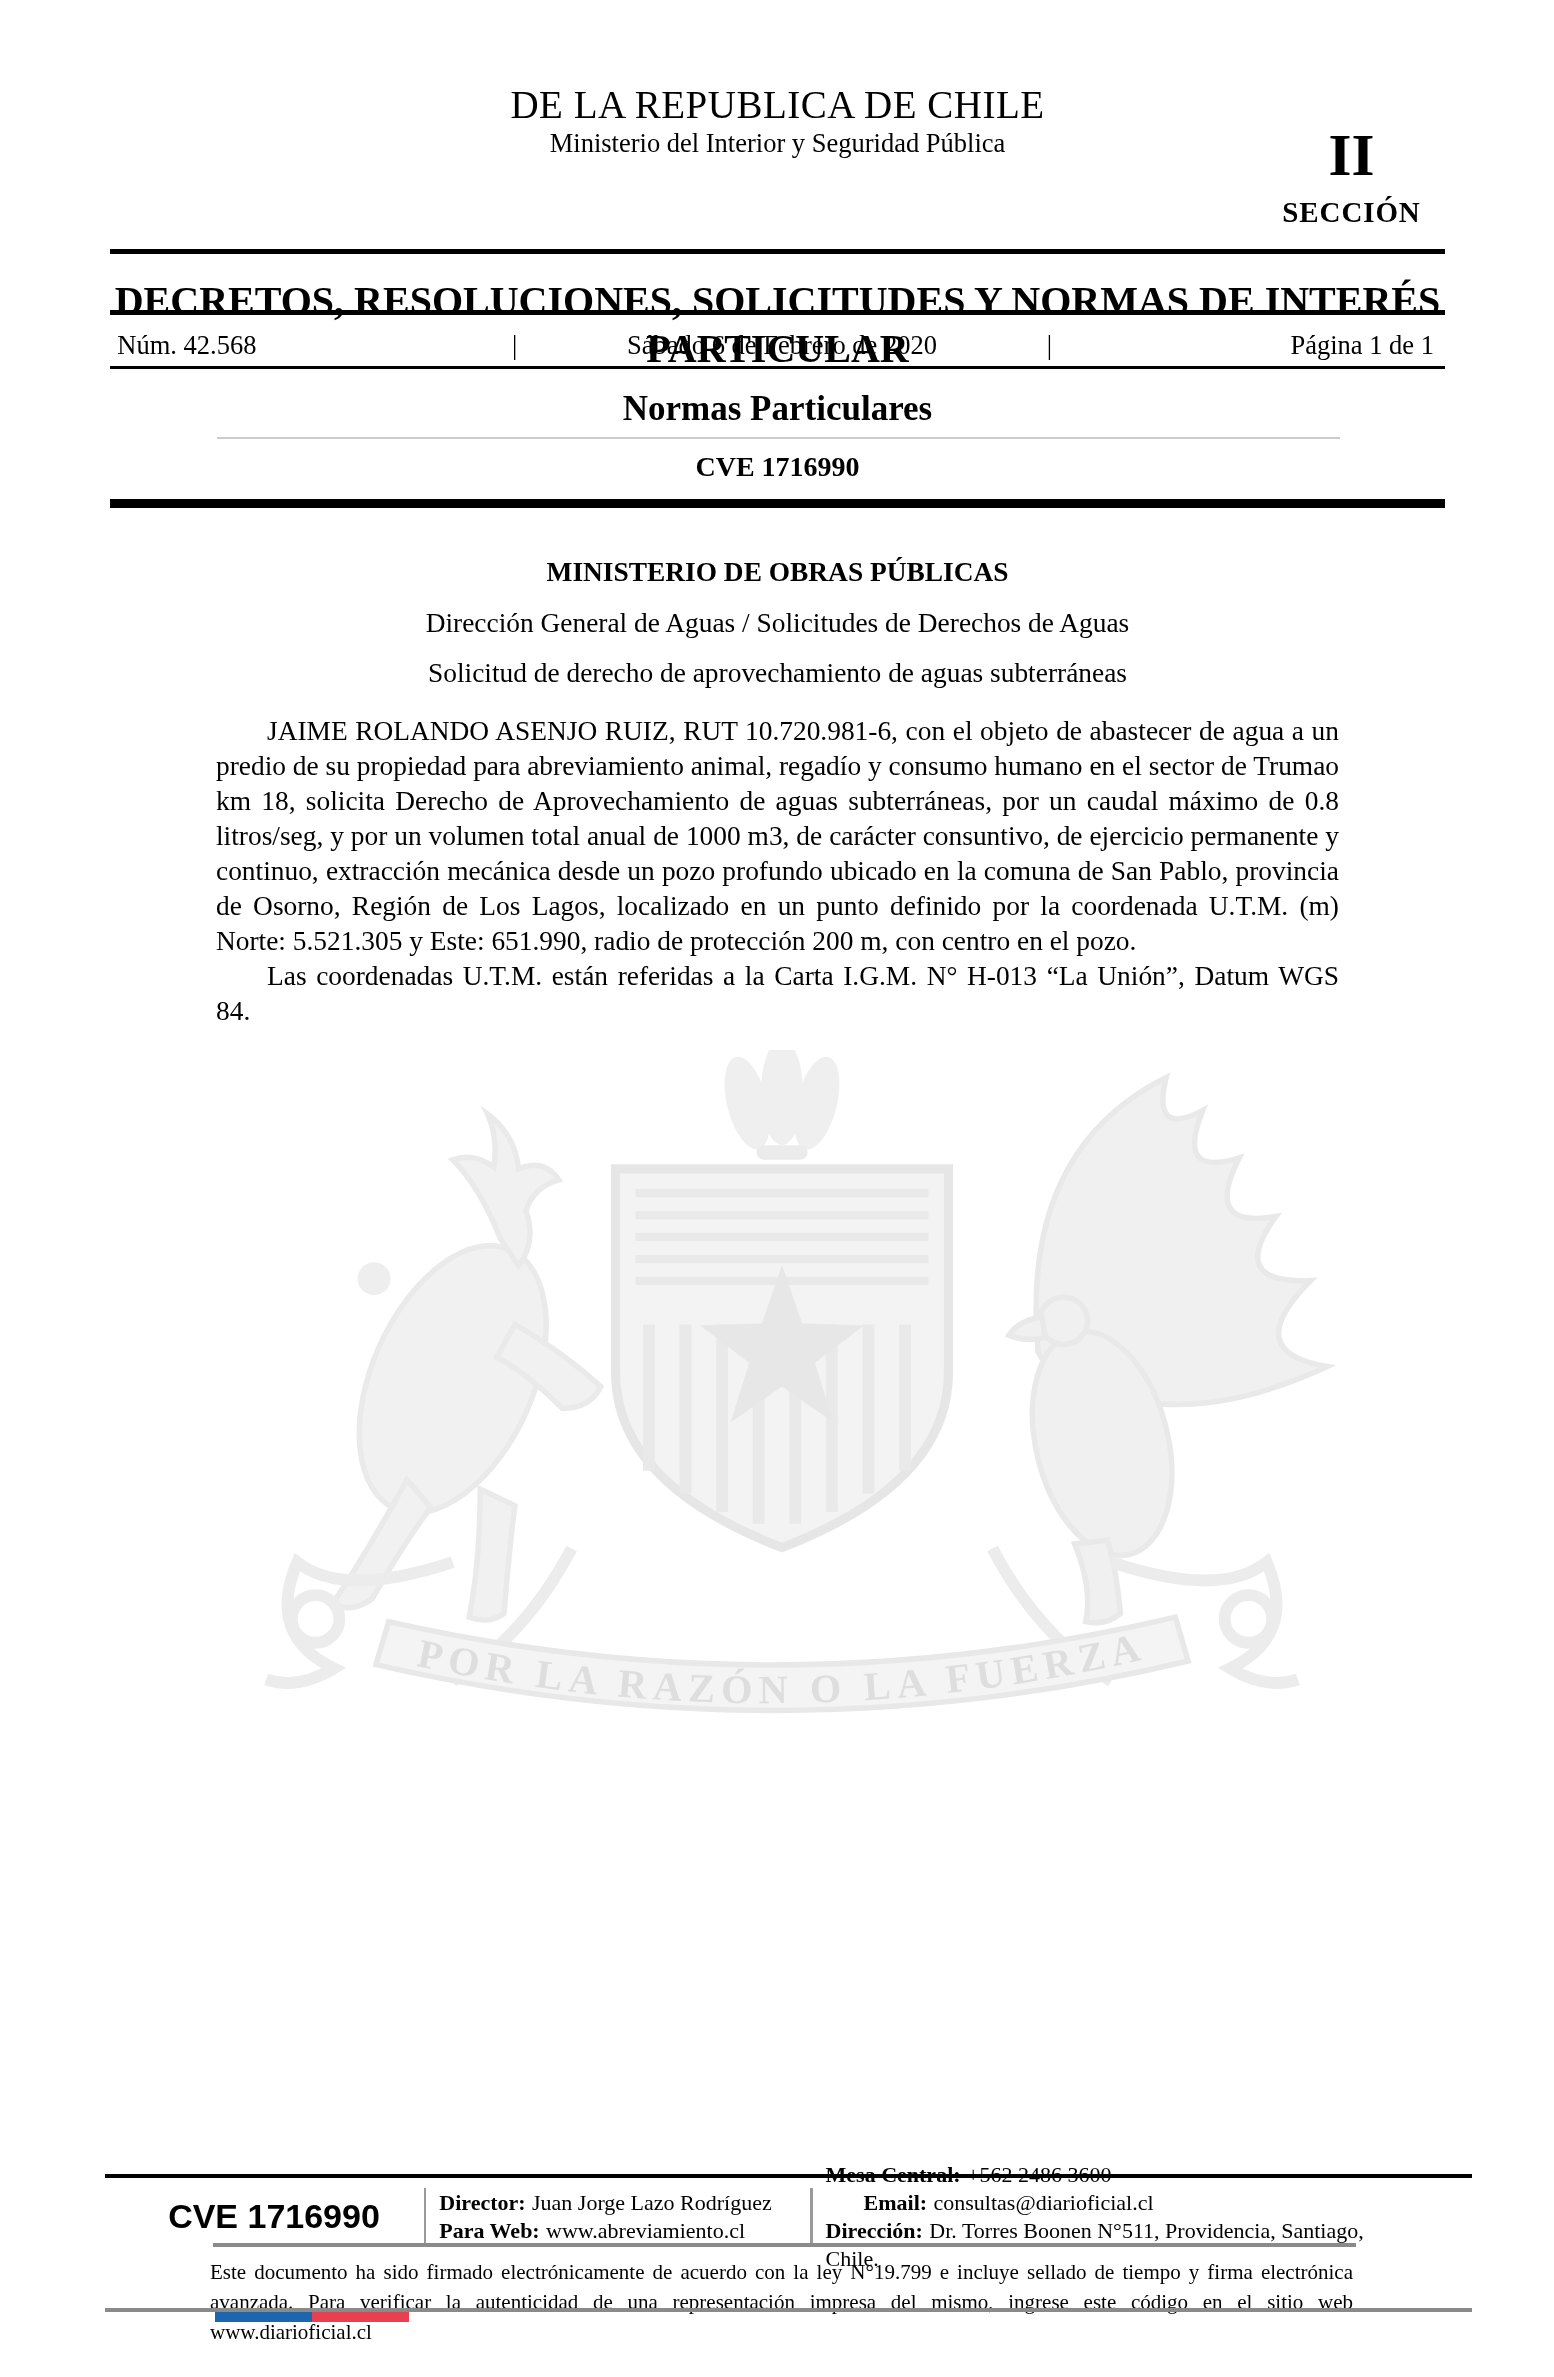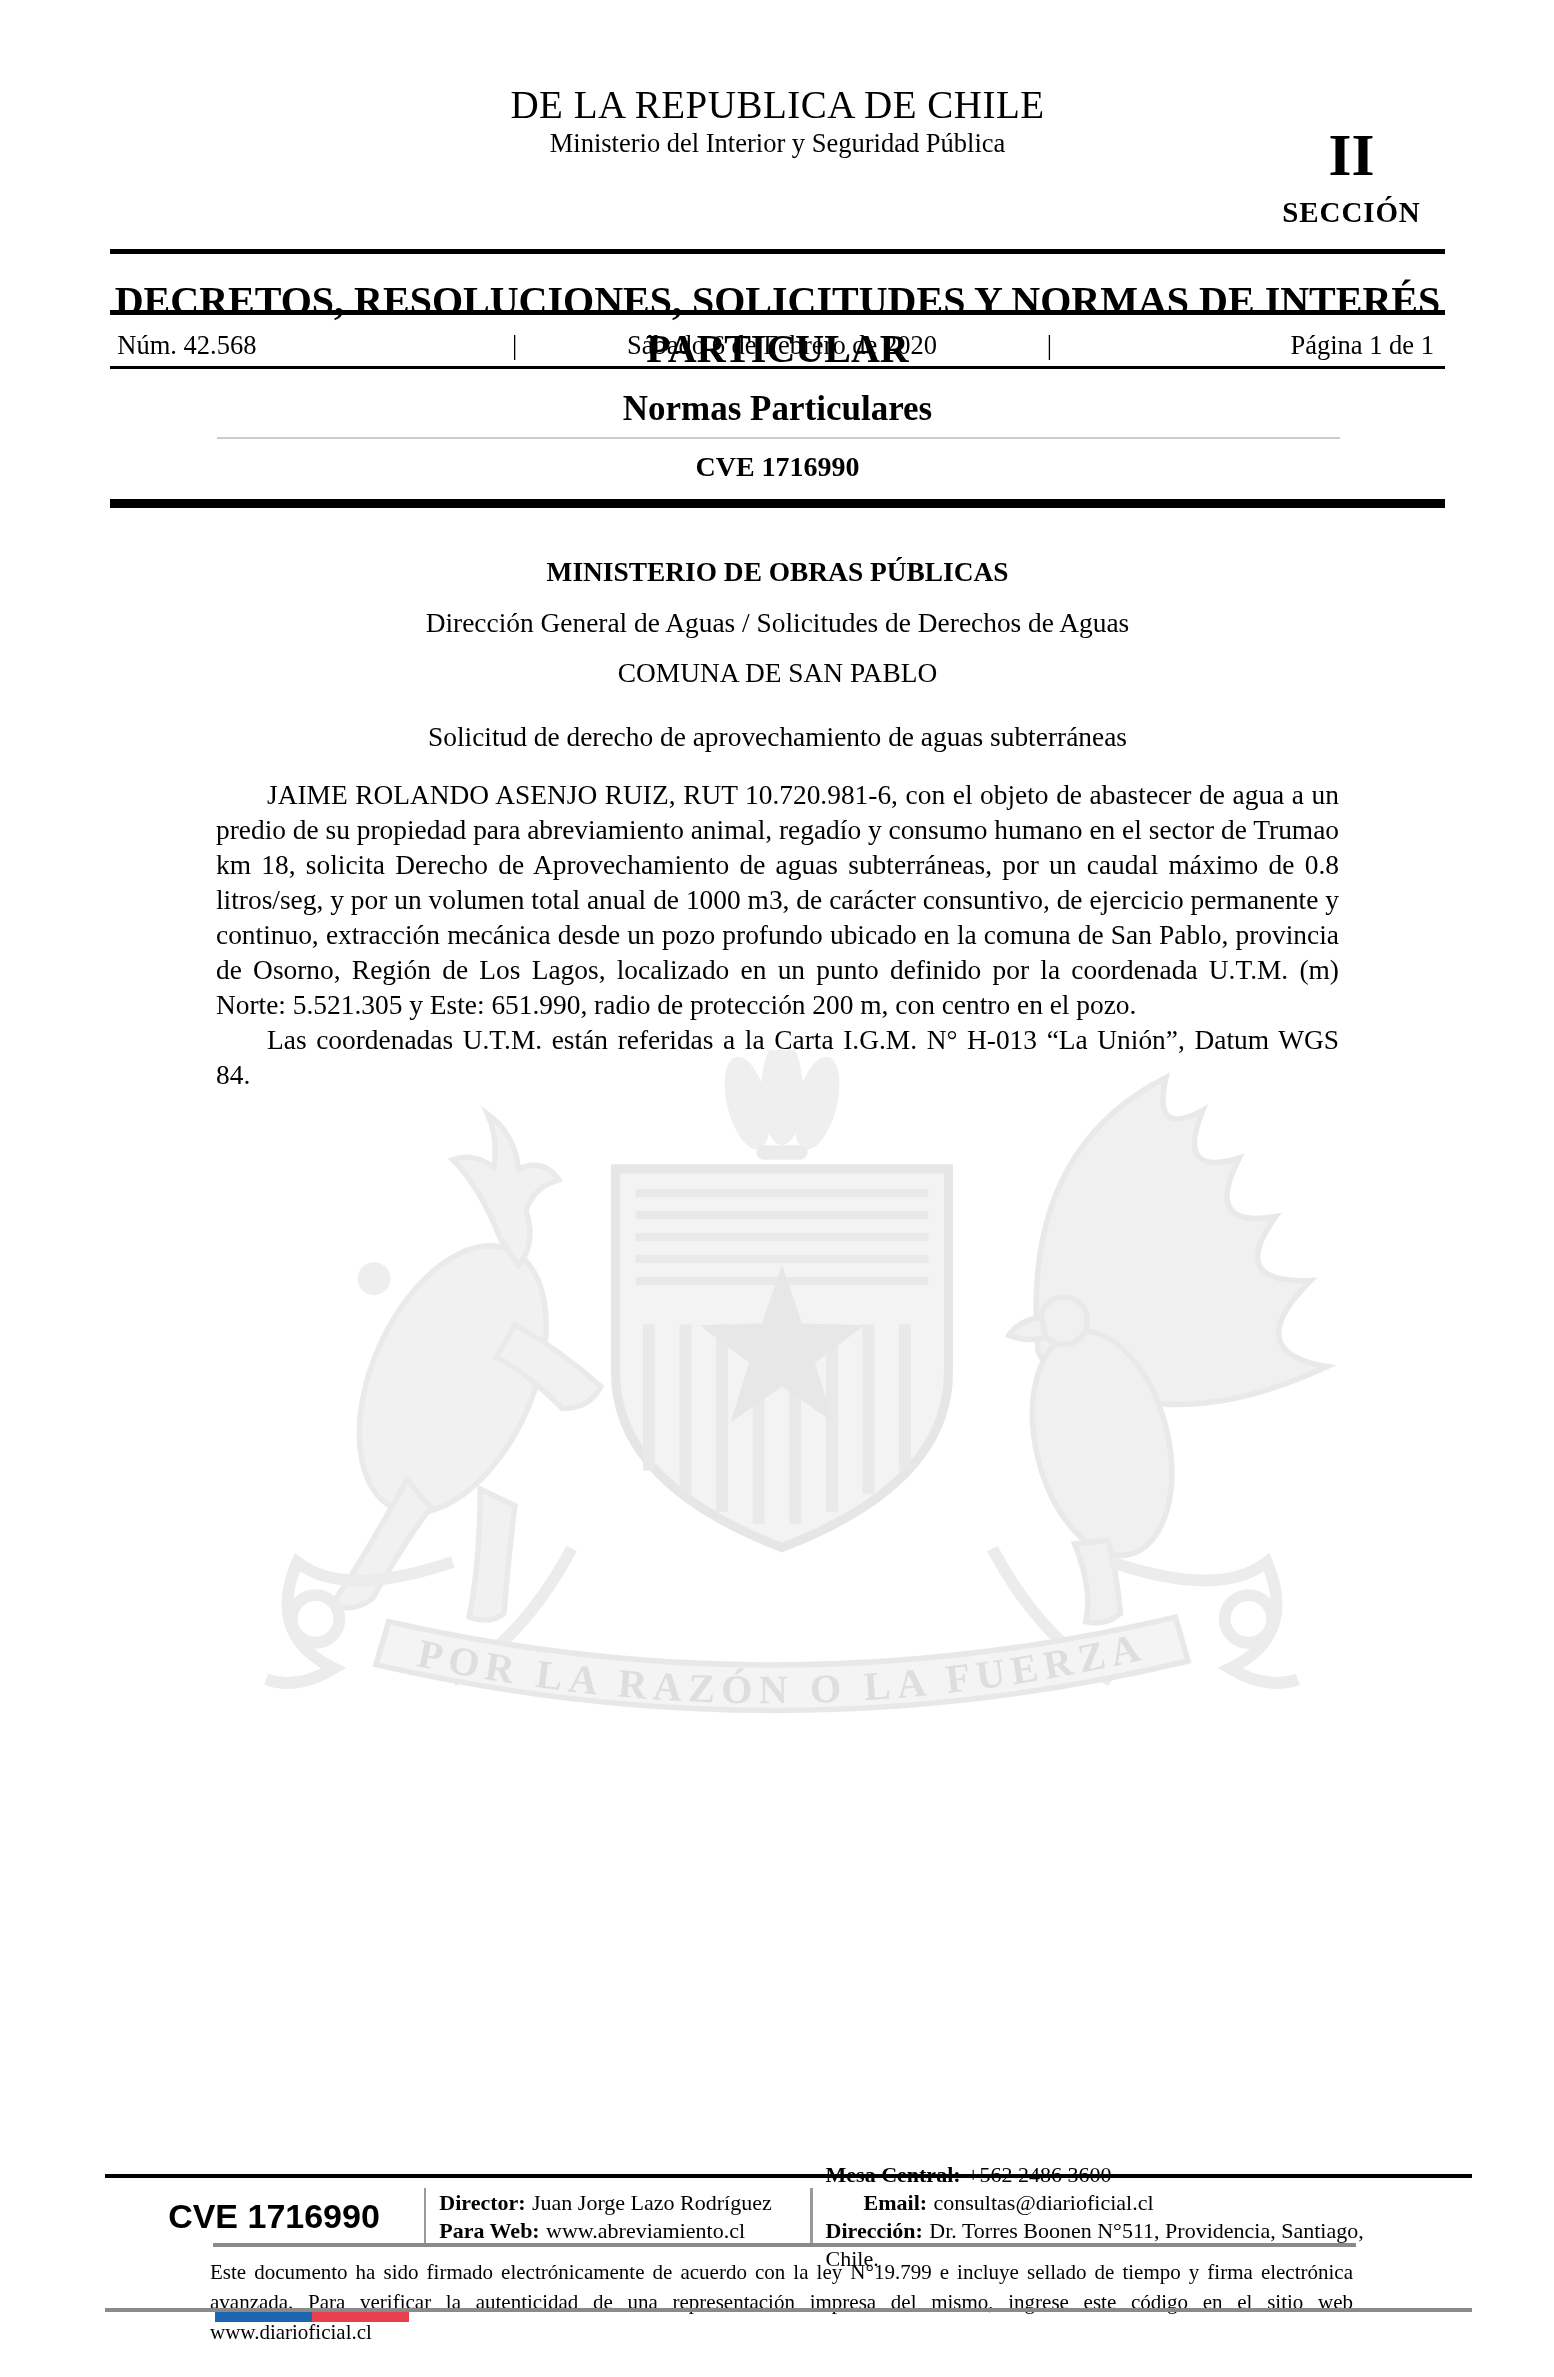--- a/index.html
+++ b/index.html
@@ -176,21 +176,20 @@
   <div class="abs rule-single z1"></div>
 
   <div class="abs normas-h z1">Normas Particulares</div>
   <div class="abs gray-rule-1 z1"></div>
   <div class="abs cve-h z1">CVE 1716990</div>
   <div class="abs rule-d z1"></div>
 
   <div class="abs article z1">
     <div class="art-center art-ministry">MINISTERIO DE OBRAS PÚBLICAS</div>
     <div class="art-center art-dept">Dirección General de Aguas / Solicitudes de Derechos de Aguas</div>
-    <div class="art-center art-commune">COMUNA DE SAN PABLO</div>
     <div class="art-center art-title">Solicitud de derecho de aprovechamiento de aguas subterráneas</div>
     <p class="body-par">JAIME ROLANDO ASENJO RUIZ, RUT 10.720.981-6, con el objeto de abastecer de agua a un predio de su propiedad para abreviamiento animal, regadío y consumo humano en el sector de Trumao km 18, solicita Derecho de Aprovechamiento de aguas subterráneas, por un caudal máximo de 0.8 litros/seg, y por un volumen total anual de 1000 m3, de carácter consuntivo, de ejercicio permanente y continuo, extracción mecánica desde un pozo profundo ubicado en la comuna de San Pablo, provincia de Osorno, Región de Los Lagos, localizado en un punto definido por la coordenada U.T.M. (m) Norte: 5.521.305 y Este: 651.990, radio de protección 200 m, con centro en el pozo.</p>
     <p class="body-par">Las coordenadas U.T.M. están referidas a la Carta I.G.M. N° H-013 “La Unión”, Datum WGS 84.</p>
   </div>
 
   <div class="abs f-rule-top z1"></div>
 
   <div class="abs footer-row z1">
     <div class="f-cve">CVE 1716990</div>
     <div class="f-div"></div>

